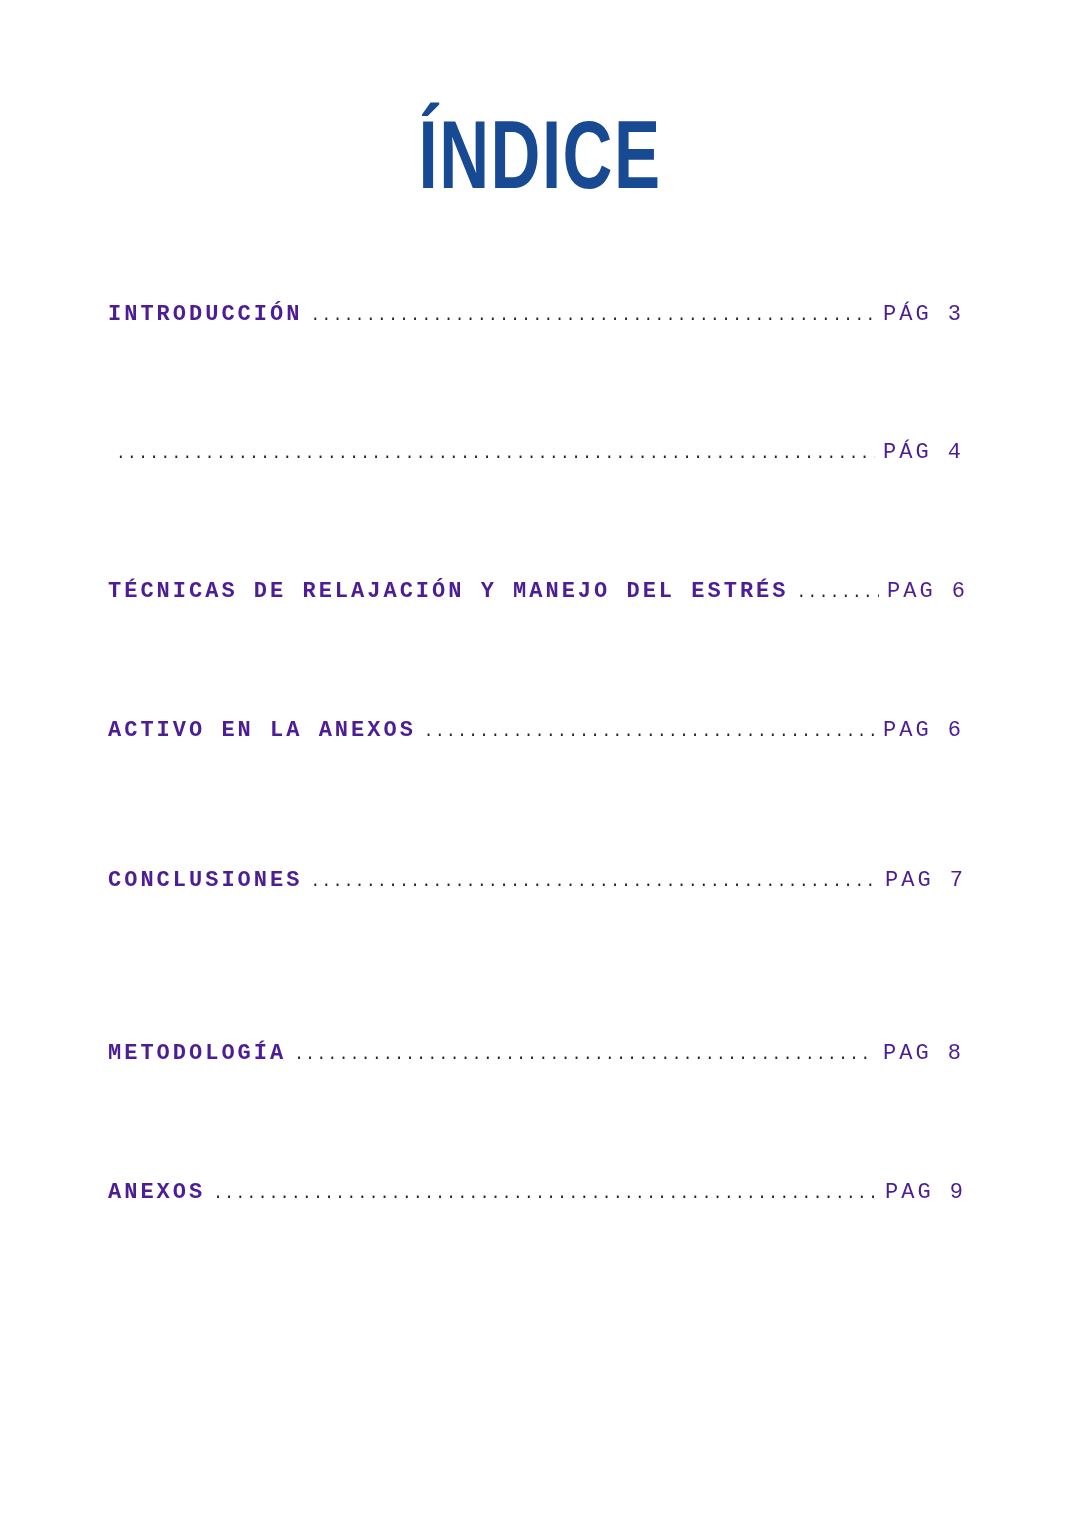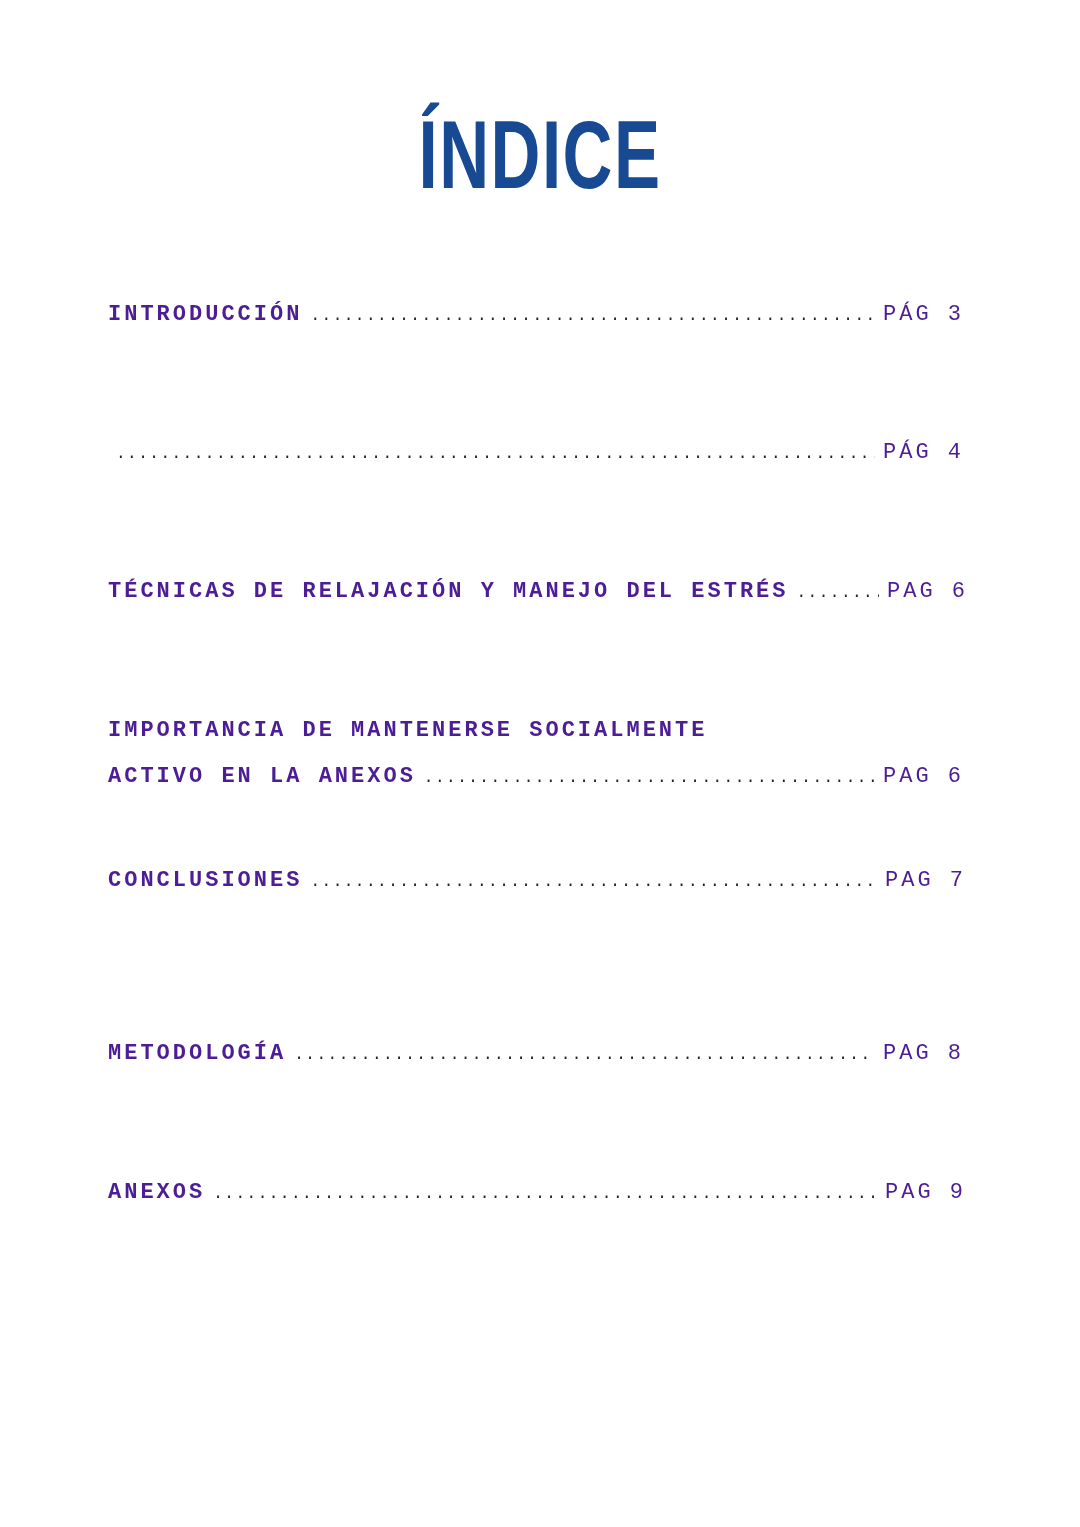--- a/index.html
+++ b/index.html
@@ -48,23 +48,20 @@
 
 <div class="entry" style="top:579px; width:860px;">
   <div class="line">
     <span class="label">TÉCNICAS DE RELAJACIÓN Y MANEJO DEL ESTRÉS</span>
     <span class="dots"></span>
     <span class="page">PAG 6</span>
   </div>
 </div>
 
 <div class="entry" style="top:718px;">
-  <div class="line first-line">
-    <span class="label">IMPORTANCIA DE MANTENERSE SOCIALMENTE</span>
-  </div>
   <div class="line">
     <span class="label">ACTIVO EN LA ANEXOS</span>
     <span class="dots"></span>
     <span class="page">PAG 6</span>
   </div>
 </div>
 
 <div class="entry" style="top:868px; width:858px;">
   <div class="line">
     <span class="label">CONCLUSIONES</span>

